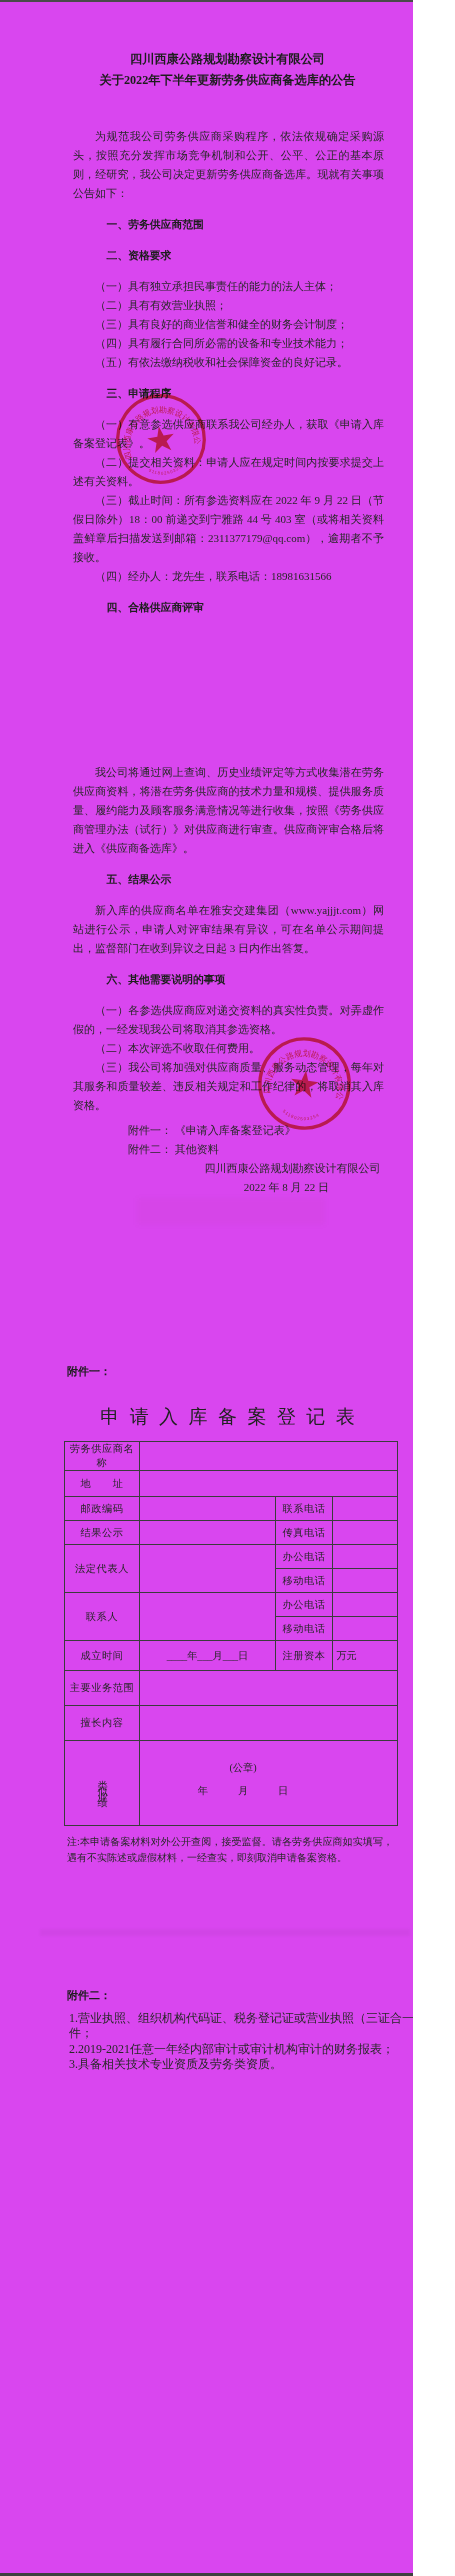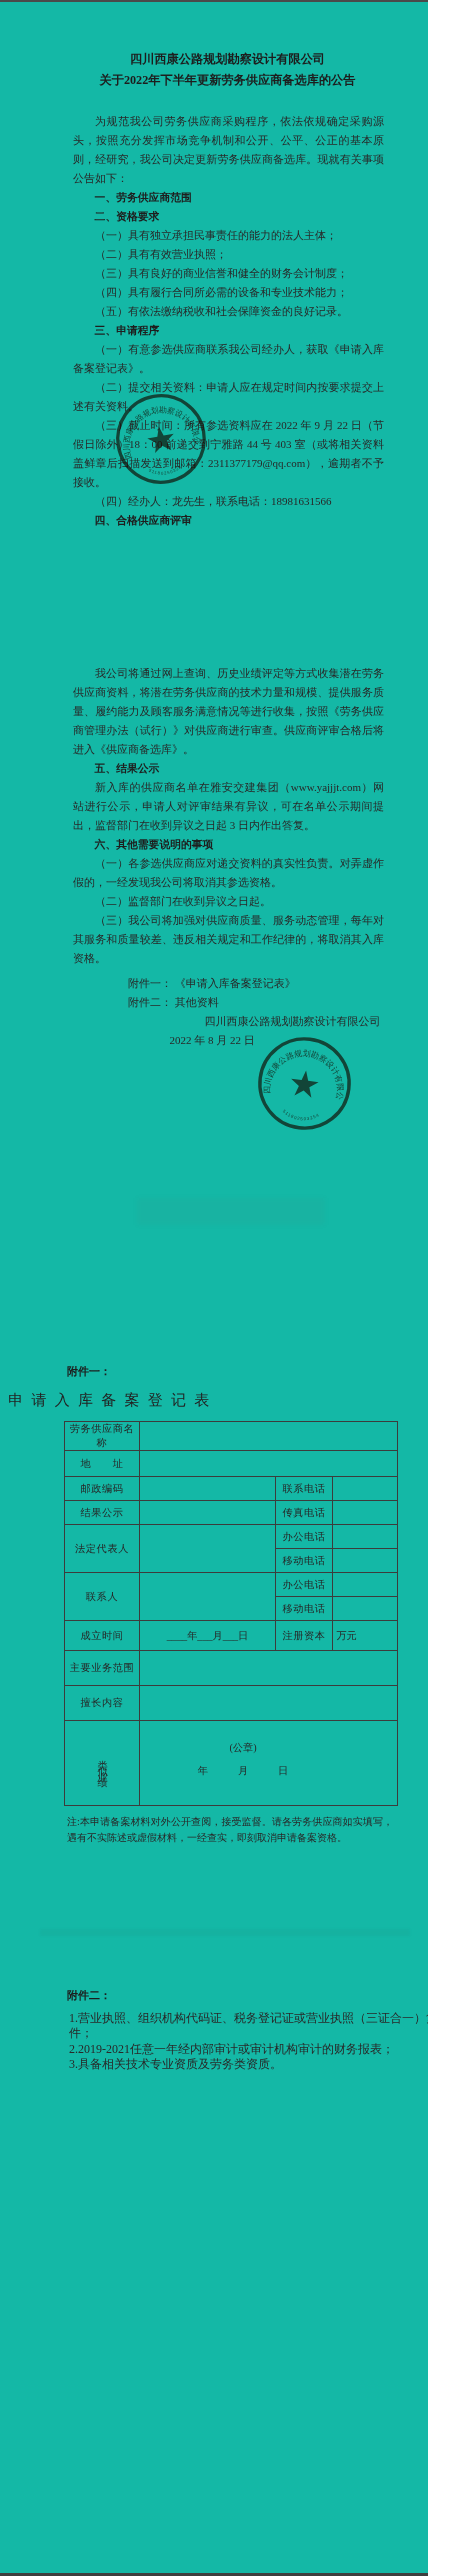--- a/index.html
+++ b/index.html
@@ -1,72 +1,73 @@
 <!DOCTYPE html>
 <html style="font-size:9px"><head>
 <meta charset="utf-8">
 <style>
   html,body{margin:0;padding:0;}
   body{background:#ffffff;}
   .doc{
     position:relative;
-    width:428px;height:2576px;
-    background:#14b8a6;
+    width:377px;height:2576px;
+    background:#d946ef;
     overflow:hidden;
     font-family:"Liberation Serif", serif;
     color:#282828;
+    padding-left:36px;
   }
   .edge-top{position:absolute;top:0;left:0;width:455px;height:1.7px;background:#4a4a4a;}
   .edge-bottom{position:absolute;bottom:0;left:0;width:455px;height:2.8px;background:#3f3f3f;}
 
   
   .doc-title{
     position:absolute;top:49px;left:0;width:455px;
     text-align:center;font-weight:bold;
     font-size:12.2px;line-height:21px;
     color:#1d1d1d;
   }
   .announce{
-    position:absolute;top:112px;left:73px;width:311px;
+    position:absolute;top:127px;left:73px;width:311px;
     font-size:11px;line-height:19px;
     text-align:justify;
   }
   .announce p{margin:0;text-indent:2em;}
   .announce .sec-h{
-    margin:0;text-indent:2em;font-weight:bold;
+    margin:12px;text-indent:2em;font-weight:bold;
     font-family:"Liberation Sans", sans-serif;
     color:#1e1e1e;font-size:10.8px;
   }
   .gap-block{height:134px;}
   .attach-ref{margin:0;text-indent:0;padding-left:33px;}
   .attach-ref.first{margin-top:5.7px;}
   .sign-company{margin-top:12.5px;text-indent:0;text-align:right;padding-right:3.4px;}
-  .sign-date{text-indent:0;text-align:center;padding-right:55px;}
+  .sign-date{text-indent:0;text-align:right;padding-right:55px;}
 
   
   .stamp{position:absolute;mix-blend-mode:multiply;opacity:.82;}
   .stamp svg{display:block;}
   .stamp1{left:114px;top:392px;transform:rotate(-10deg);}
   .stamp2{left:256px;top:1035px;transform:rotate(7deg);}
 
   
   .bleed{position:absolute;background:rgba(40,40,40,0.045);filter:blur(1.1px);}
   .bleed-a{left:137px;top:1198px;width:188px;height:27px;background:rgba(150,70,70,0.035);filter:blur(2.8px);}
   .bleed-b{left:40px;top:1929px;width:370px;height:7.4px;}
 
   
   .attach1{position:absolute;top:1364px;left:0;width:455px;}
   .attach-label{
     margin:0 0 0 67px;font-weight:bold;font-size:11px;
     font-family:Liberation Mono, monospace;color:#1d1d1d;
   }
   .form-title{
-    margin-top:12px;text-align:left;
+    margin-top:25px;text-align:center;
     font-family:"Liberation Sans", sans-serif;
-    font-size:15px;letter-spacing:0.55em;text-indent:0.55em;
+    font-size:19px;letter-spacing:0.55em;text-indent:0.55em;
     color:#222;font-weight:500;
   }
   table.regform{
     border-collapse:collapse;table-layout:fixed;
     margin:11.4px 0 0 64px;width:333px;
     font-size:10.2px;color:#262626;
   }
   table.regform td{
     border:0.6px solid #3c3c3c;
     padding:0 3.4px;
@@ -127,21 +128,21 @@
 
     <div class="gap-block"></div>
 
     <p>我公司将通过网上查询、历史业绩评定等方式收集潜在劳务供应商资料，将潜在劳务供应商的技术力量和规模、提供服务质量、履约能力及顾客服务满意情况等进行收集，按照《劳务供应商管理办法（试行）》对供应商进行审查。供应商评审合格后将进入《供应商备选库》。</p>
 
     <p class="sec-h">五、结果公示</p>
     <p>新入库的供应商名单在雅安交建集团（www.yajjjt.com）网站进行公示，申请人对评审结果有异议，可在名单公示期间提出，监督部门在收到异议之日起 3 日内作出答复。</p>
 
     <p class="sec-h">六、其他需要说明的事项</p>
     <p>（一）各参选供应商应对递交资料的真实性负责。对弄虚作假的，一经发现我公司将取消其参选资格。</p>
-    <p>（二）监督部门在收到异议之日起。</p>
+    <p>（二）本次评选不收取任何费用。</p>
     <p>（三）我公司将加强对供应商质量、服务动态管理，每年对其服务和质量较差、违反相关规定和工作纪律的，将取消其入库资格。</p>
 
     <p class="attach-ref first">附件一： 《申请入库备案登记表》</p>
     <p class="attach-ref">附件二： 其他资料</p>
 
     <p class="sign-company">四川西康公路规划勘察设计有限公司</p>
     <p class="sign-date">2022 年 8 月 22 日</p>
   </div>
 
   <div class="stamp stamp1">

